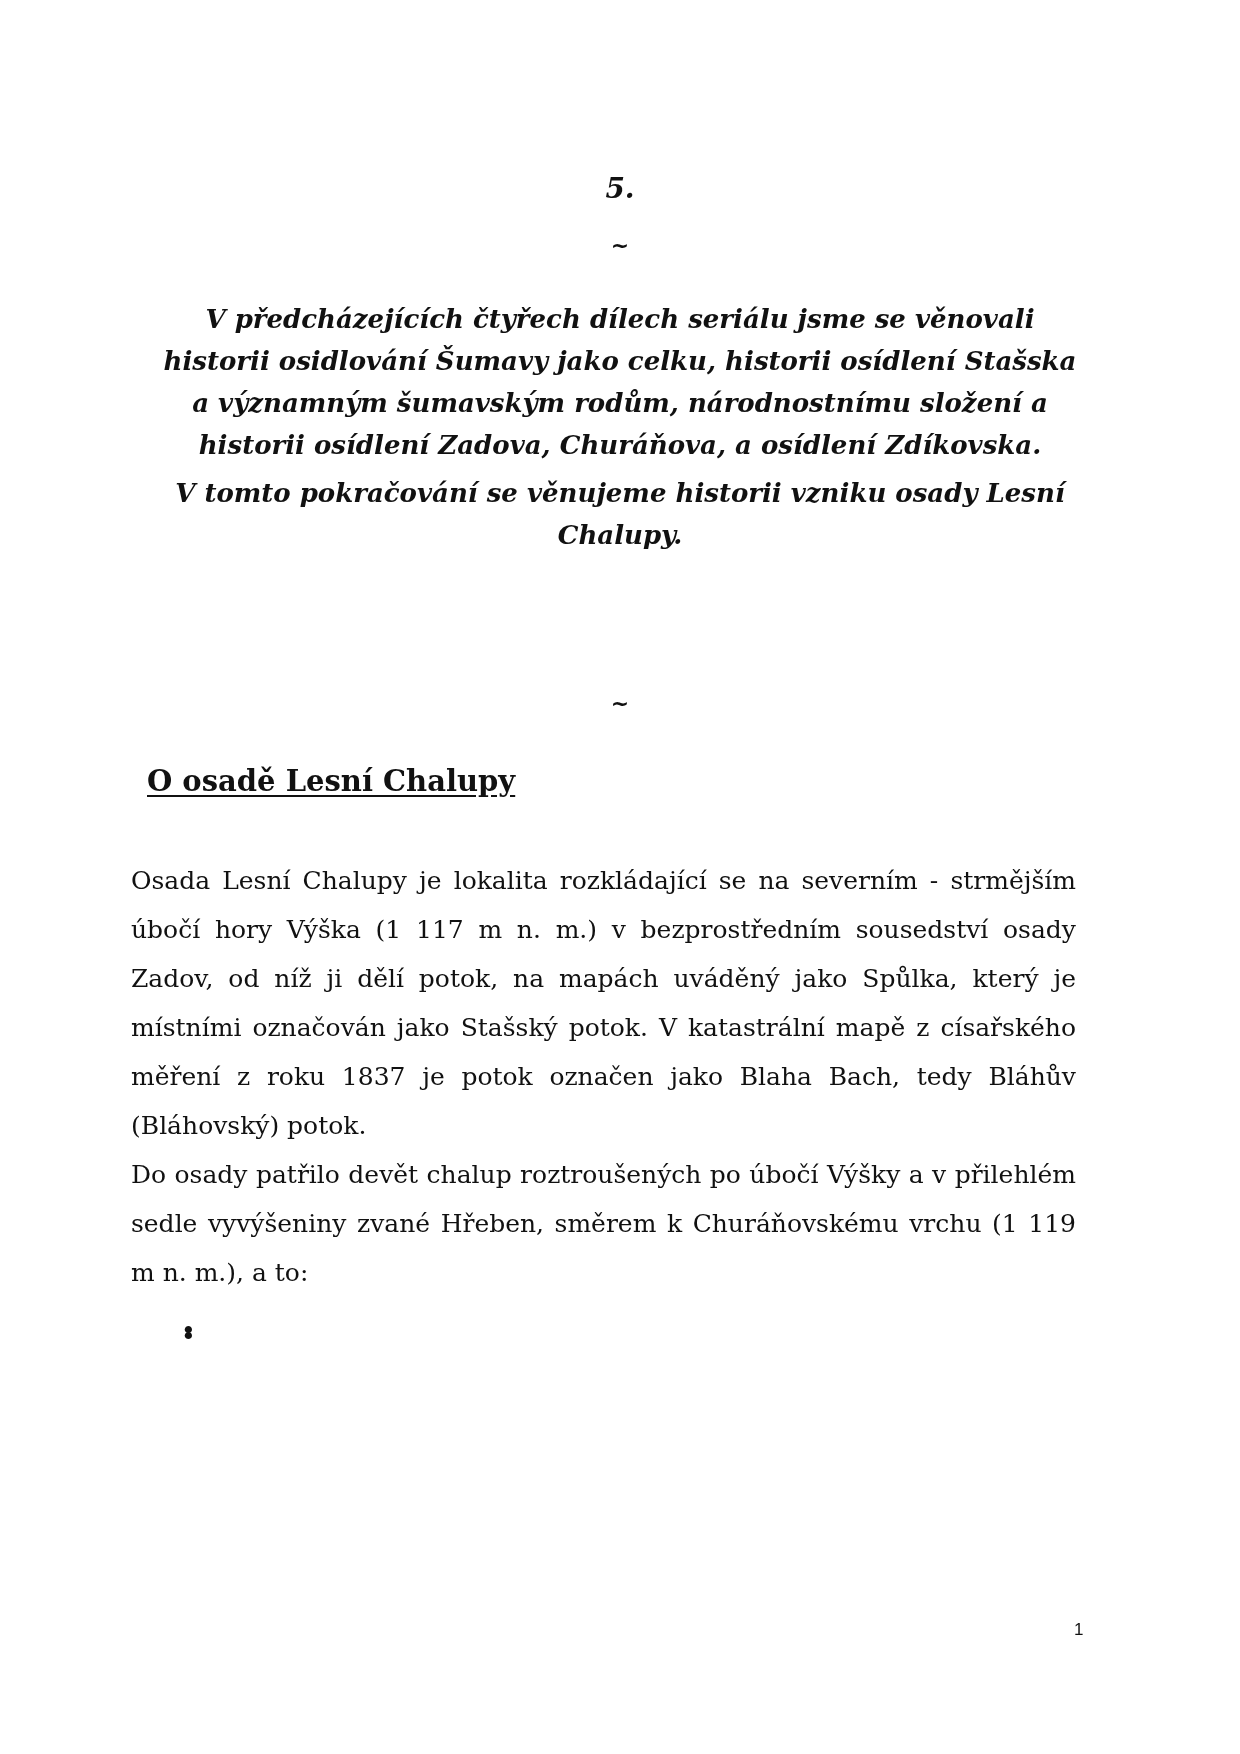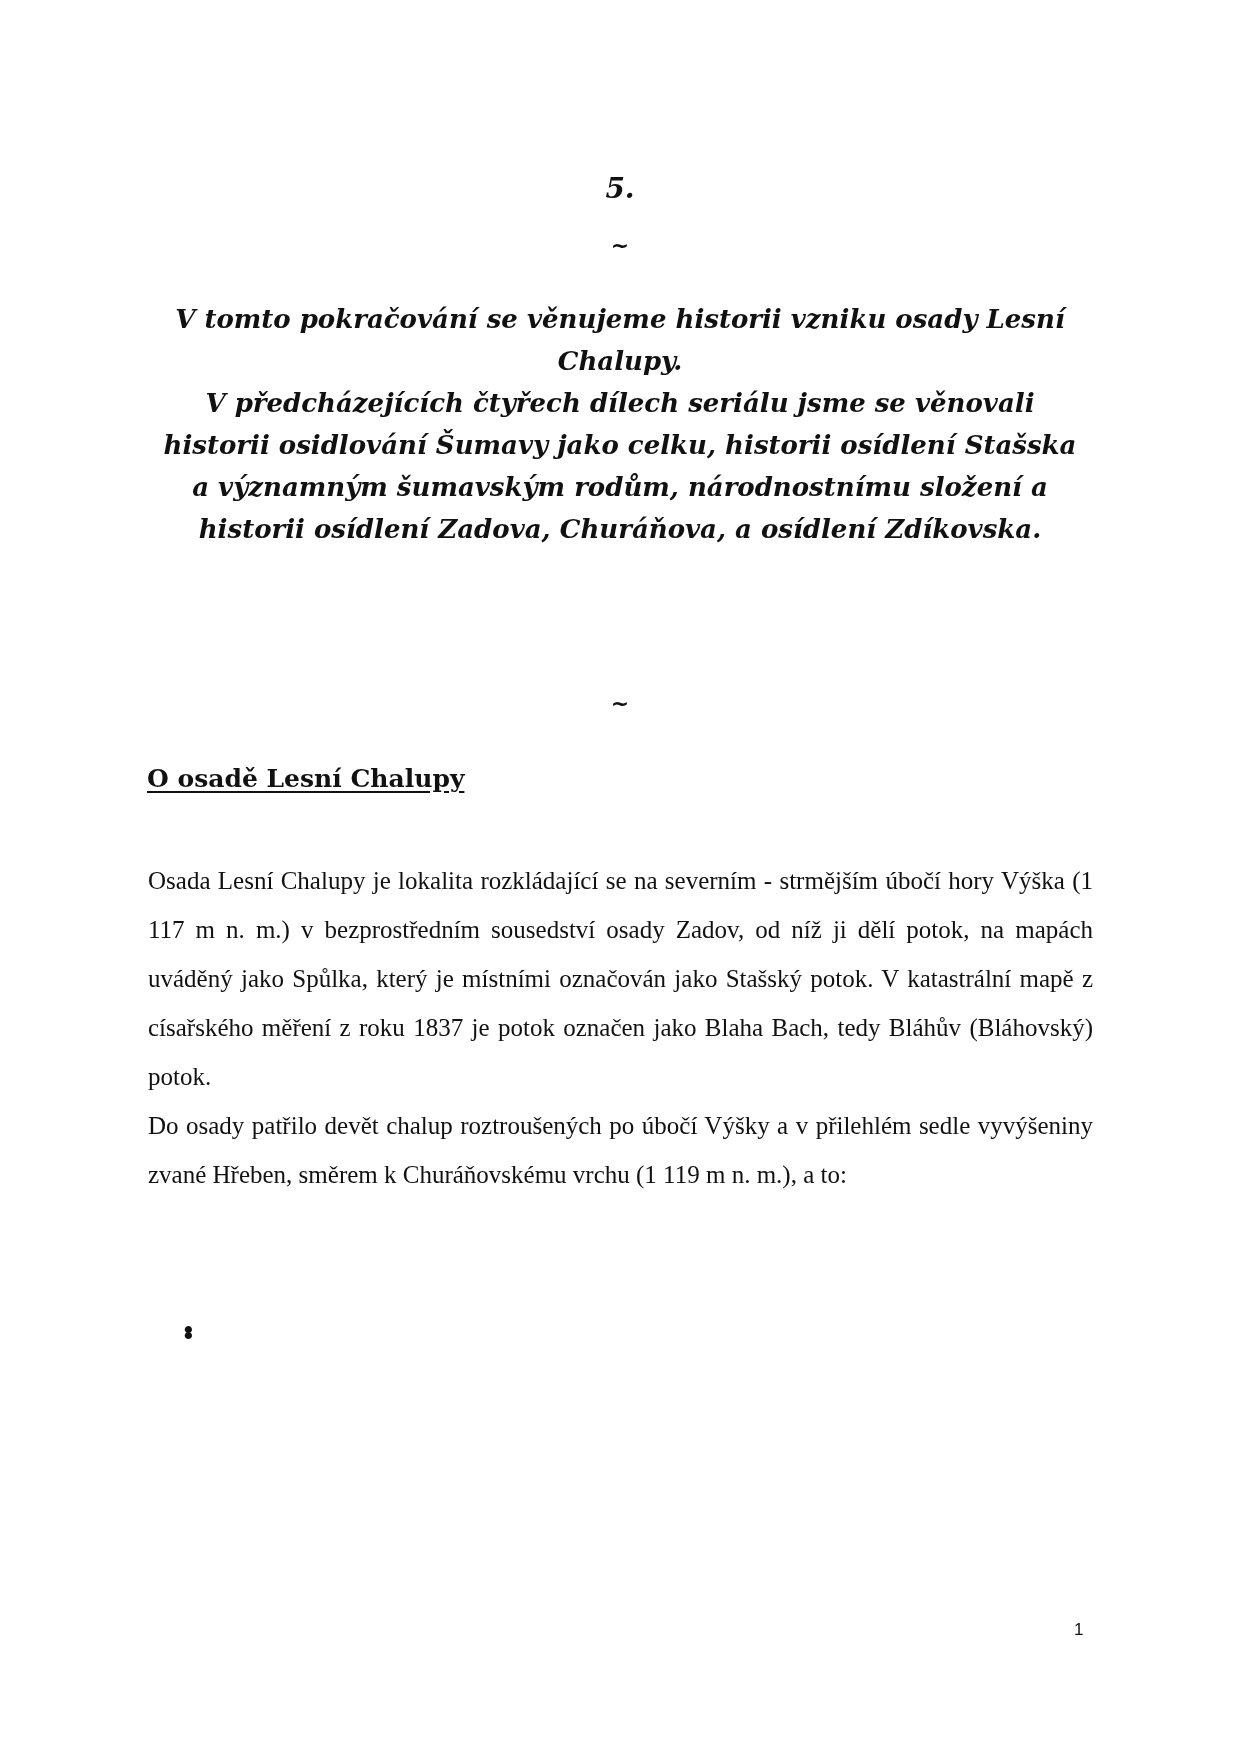--- a/index.html
+++ b/index.html
@@ -5,42 +5,42 @@
   html, body { margin: 0; padding: 0; background: #ffffff; }
   body { width: 1240px; height: 1754px; position: relative; overflow: hidden;
          font-family: "DejaVu Serif", "Liberation Serif", serif; color: #111; }
   .page { position: absolute; left: 0; top: 0; width: 1240px; height: 1754px; }
   .chapter-num { position: absolute; top: 172px; left: 0; width: 1240px; text-align: center;
                  font-size: 28px; font-weight: bold; font-style: italic; }
   .tilde { position: absolute; left: 0; width: 1240px; text-align: center; font-size: 22px; font-weight: bold; }
   .intro { position: absolute; left: 160px; width: 920px; text-align: center;
            font-weight: bold; font-style: italic; font-size: 26px; line-height: 42px; }
   .intro p { margin: 0; }
-  .heading { position: absolute; top: 764px; left: 147px; font-size: 25px; font-weight: bold;
+  .heading { position: absolute; top: 764px; left: 147px; font-size: 29px; font-weight: bold;
              text-decoration: underline; text-underline-offset: 4px; }
-  .body-text { position: absolute; left: 148px; width: 945px; font-size: 25px; line-height: 49px;
-               text-align: justify; font-family: Liberation Serif, serif; }
+  .body-text { position: absolute; left: 131px; width: 945px; font-size: 25px; line-height: 49px;
+               text-align: justify; }
   .body-text p { margin: 0; }
   .list { position: absolute; left: 147px; width: 945px; margin: 0; padding: 0; list-style: none;
           font-size: 25px; line-height: 49px; }
   .list li { position: relative; padding-left: 74px; text-align: justify; margin-bottom: 6px; }
   .list li .bullet { position: absolute; left: 34px; top: 0; }
   .page-number { position: absolute; top: 1620px; left: 1074px; font-family: "Liberation Sans", sans-serif;
                  font-size: 17px; }
 </style>
 </head>
 <body>
 
 <div class="page">
   <div class="chapter-num">5.</div>
   <div class="tilde" style="top:232px;">~</div>
 
   <div class="intro" style="top:298px;">
+    <p style="margin-bottom:6px;">V předcházejících čtyřech dílech seriálu jsme se věnovali historii osidlování Šumavy jako celku, historii osídlení Stašska a významným šumavským rodům, národnostnímu složení a historii osídlení Zadova, Churáňova, a osídlení Zdíkovska.</p>
     <p>V tomto pokračování se věnujeme historii vzniku osady Lesní Chalupy.</p>
-    <p style="margin-bottom:6px;">V předcházejících čtyřech dílech seriálu jsme se věnovali historii osidlování Šumavy jako celku, historii osídlení Stašska a významným šumavským rodům, národnostnímu složení a historii osídlení Zadova, Churáňova, a osídlení Zdíkovska.</p>
   </div>
 
   <div class="tilde" style="top:690px;">~</div>
 
   <div class="heading">O osadě Lesní Chalupy</div>
 
   <div class="body-text" style="top:856px;">
     <p>Osada Lesní Chalupy je lokalita rozkládající se na severním - strmějším úbočí hory Výška (1 117 m n. m.) v bezprostředním sousedství osady Zadov, od níž ji dělí potok, na mapách uváděný jako Spůlka, který je místními označován jako Stašský potok. V katastrální mapě z císařského měření z roku 1837 je potok označen jako Blaha Bach, tedy Bláhův (Bláhovský) potok.</p>
     <p>Do osady patřilo devět chalup roztroušených po úbočí Výšky a v přilehlém sedle vyvýšeniny zvané Hřeben, směrem k  Churáňovskému vrchu (1 119 m n. m.), a to:</p>
   </div>

